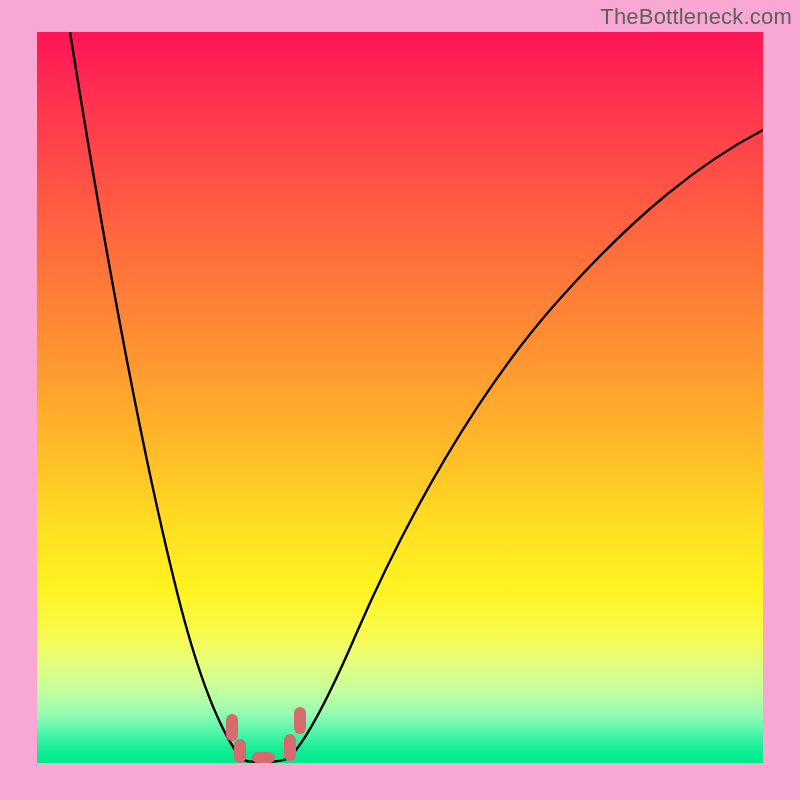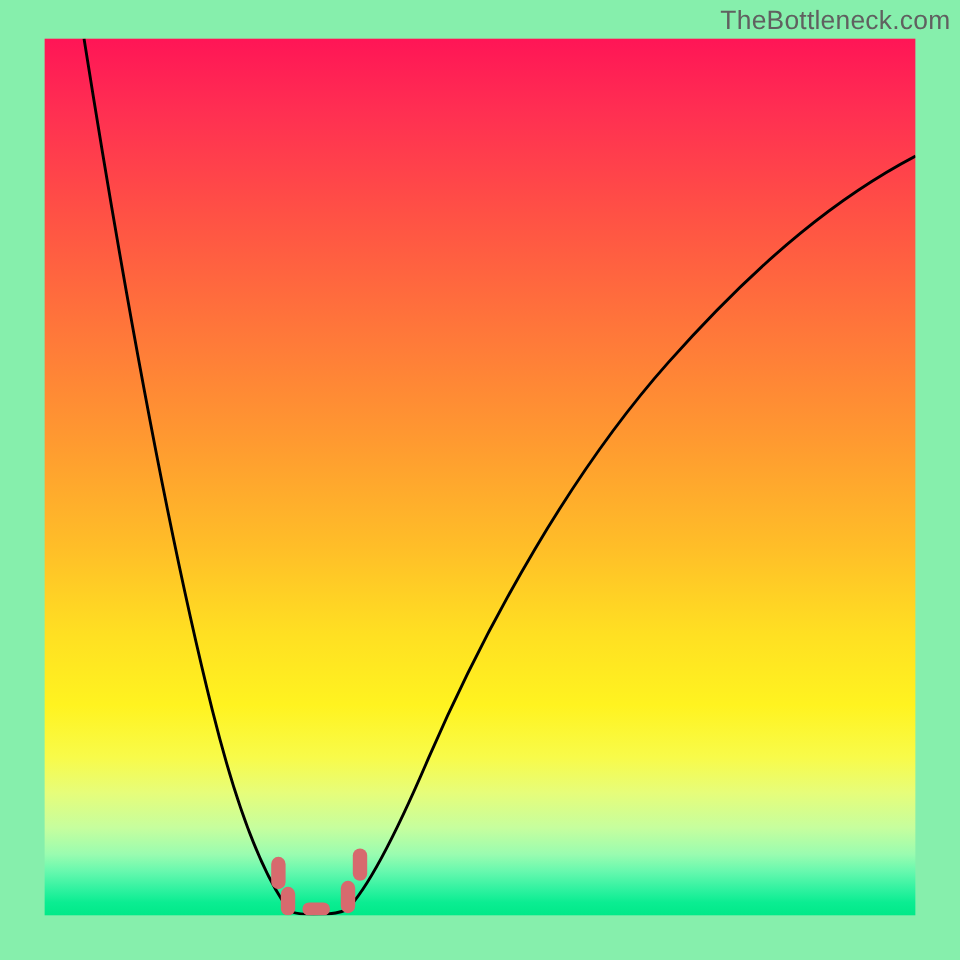--- a/index.html
+++ b/index.html
@@ -8,21 +8,21 @@
     width: 800px;
     height: 800px;
     background: #000;
     overflow: hidden;
     font-family: Arial, Helvetica, sans-serif;
   }
   .frame {
     position: relative;
     width: 800px;
     height: 800px;
-    background: #86efac;
+    background: #f9a8d4;
   }
   .watermark {
     position: absolute;
     top: 4px;
     right: 8px;
     color: #606060;
     font-size: 22px;
     font-weight: 500;
     letter-spacing: 0.2px;
     z-index: 10;

